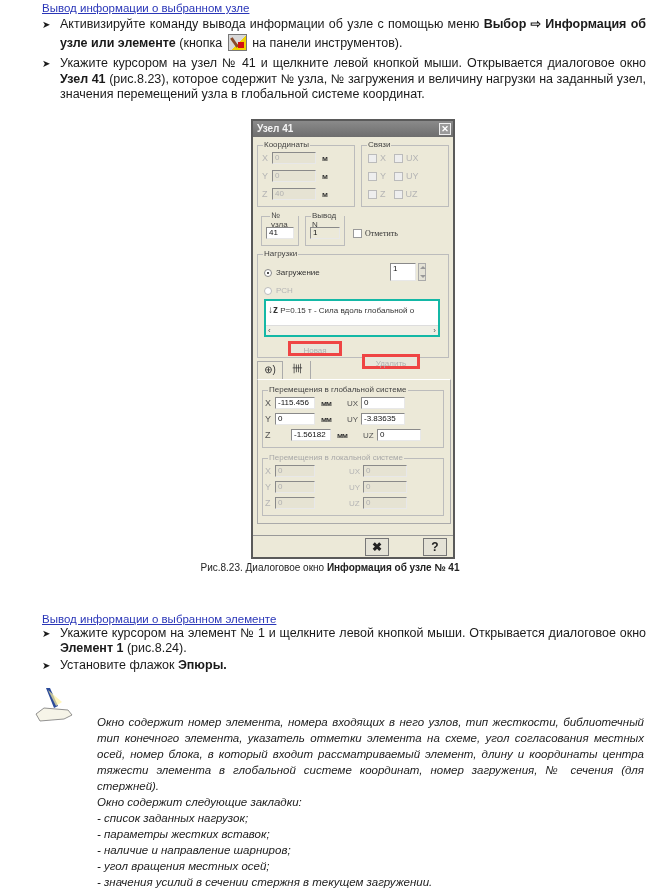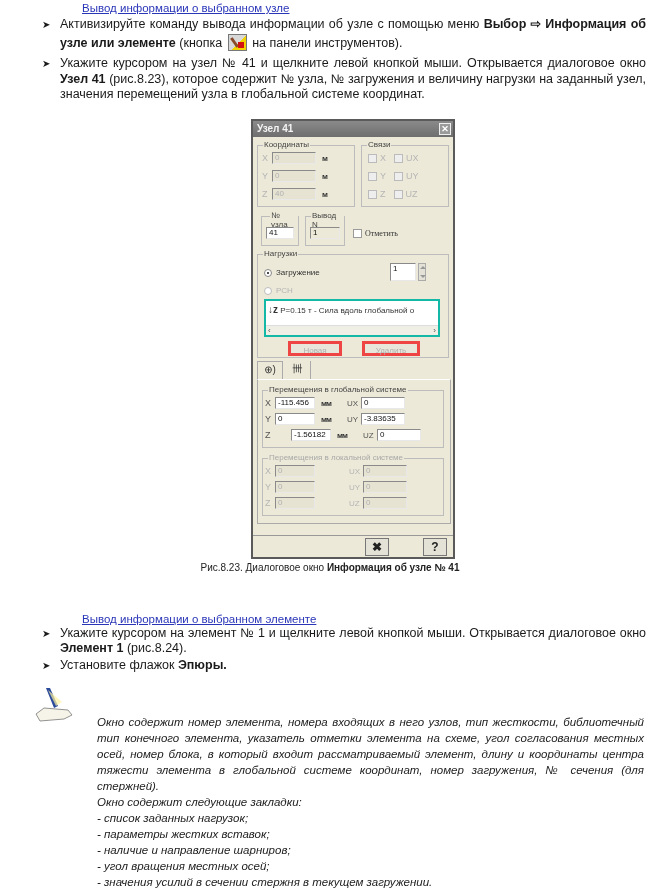--- a/index.html
+++ b/index.html
@@ -1,19 +1,19 @@
 <!DOCTYPE html>
 <html><head>
 <meta charset="utf-8">
 <style>
   * { box-sizing: border-box; margin: 0; padding: 0; }
   html, body { width: 660px; height: 888px; background: #ffffff; overflow: hidden; }
   body { font-family: "Liberation Sans", sans-serif; color: #1a1a1a; position: relative; font-size: 12.5px; }
 
-  .sec-link { position: absolute; left: 42px; color: #2a36b8; text-decoration: underline; font-size: 11.5px; margin-left: 40px; }
+  .sec-link { position: absolute; left: 42px; color: #2a36b8; text-decoration: underline; font-size: 11.5px; }
   .bullet { position: absolute; left: 42px; right: 14px; font-size: 12.5px; line-height: 19px; text-align: justify; }
   .bullet .arrow { position: absolute; left: 0; top: 0; font-size: 10px; }
   .bullet .body { padding-left: 18px; display: block; }
   .bullet b { font-weight: bold; }
   .tb-btn { display: inline-block; width: 19px; height: 17px; vertical-align: -4px; border: 1px solid #777; background: linear-gradient(135deg, #d8d8d8 0 55%, #f2d200 55% 100%); position: relative; margin: 0 2px; }
   .tb-btn::before { content: ""; position: absolute; left: 4px; top: 2px; width: 3px; height: 11px; background: #8a4a2a; transform: rotate(-35deg); }
   .tb-btn::after { content: ""; position: absolute; right: 2px; bottom: 2px; width: 6px; height: 6px; background: #d21010; }
 
   
   .dlg { position: absolute; left: 251px; top: 119px; width: 204px; height: 440px; background: #ece9d8; border: 2px solid #5a5a5a; font-size: 8px; color: #333; }
@@ -148,21 +148,21 @@
       <div style="font-size:8px; padding:3px 2px; white-space:nowrap;">
         <b style="font-size:10px;">↓z</b>
         <span>P=0.15 т - Сила вдоль глобальной о</span>
       </div>
       <div class="hscroll">
         <span>‹</span>
         <span>›</span>
       </div>
     </div>
     <span class="btn" style="left:30px; top:86px; width:54px;">Новая</span>
-    <span class="btn" style="left:104px; top:86px; width:58px;">Удалить</span>
+    <span class="btn" style="left:104px; top:99px; width:58px;">Удалить</span>
   </div>
 
   <span class="tab active" style="left:4px; top:240px; width:26px;">⊕)</span>
   <span class="tab" style="left:32px; top:240px; width:26px; border-right:1px solid #aaa;">卌</span>
 
   <div style="position:absolute; left:4px; top:258px; width:194px; height:145px; border:1px solid #aaa; border-top-color:#fff;">
     <div class="grp" style="left:4px; top:10px; width:182px; height:58px;">
       <span class="grp-lbl">Перемещения в глобальной системе</span>
       <div class="row" style="left:2px; top:6px;">
         <span class="axis">X</span>

